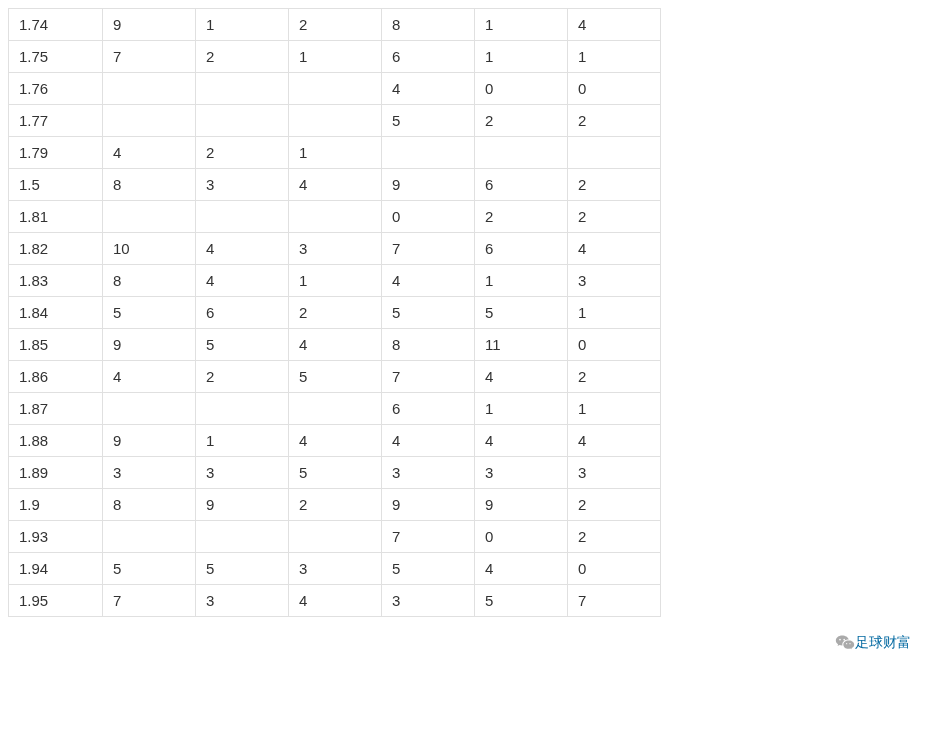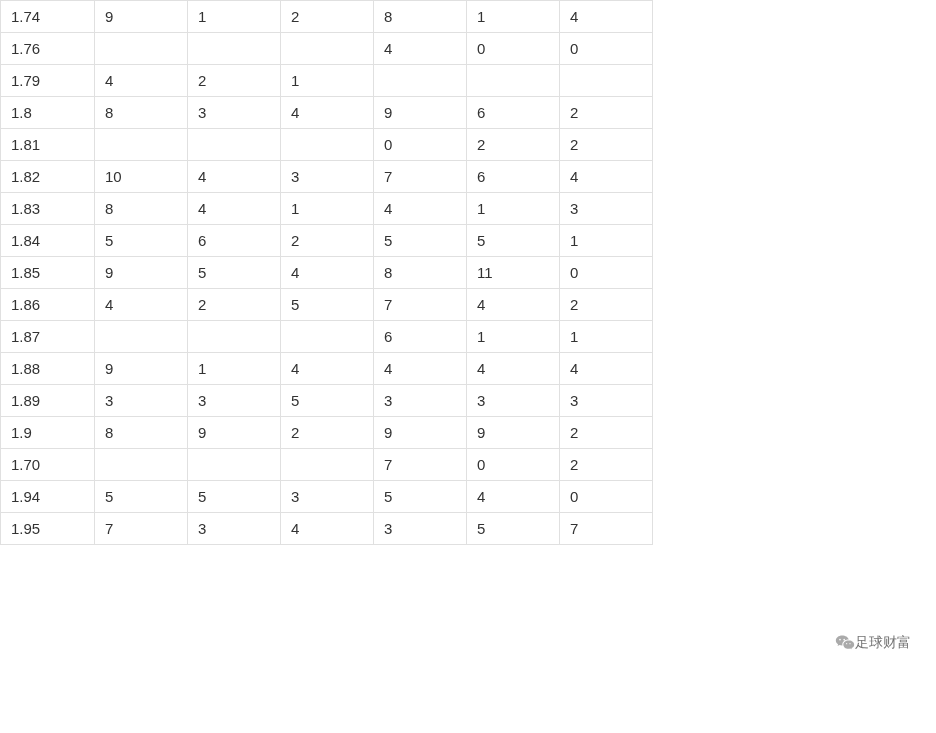--- a/index.html
+++ b/index.html
@@ -8,21 +8,21 @@
       padding: 0;
     }
     body {
       font-family: -apple-system, BlinkMacSystemFont, "Segoe UI", "Microsoft YaHei", sans-serif;
       background: #ffffff;
       width: 936px;
       height: 733px;
       position: relative;
     }
     .table-container {
-      padding: 0;
+      padding: 8px;
     }
     table {
       border-collapse: collapse;
       width: 652px;
       table-layout: fixed;
     }
     td {
       border: 1px solid #e0e0e0;
       padding: 6px 10px;
       font-size: 15px;
@@ -36,21 +36,21 @@
     }
     td:not(:first-child) {
       width: 93px;
     }
     .watermark {
       position: absolute;
       bottom: 80px;
       right: 25px;
       display: flex;
       align-items: center;
-      color: #737373;
+      color: #0369a1;
       font-size: 14px;
     }
     .watermark-icon {
       width: 20px;
       height: 20px;
       display: flex;
       align-items: center;
       justify-content: center;
     }
     .watermark-icon svg {
@@ -68,39 +68,57 @@
         <tr>
           <td>1.74</td>
           <td>9</td>
           <td>1</td>
           <td>2</td>
           <td>8</td>
           <td>1</td>
           <td>4</td>
         </tr>
         <tr>
+          <td>1.75</td>
+          <td>7</td>
+          <td>2</td>
+          <td>1</td>
+          <td>6</td>
+          <td>1</td>
+          <td>1</td>
+        </tr>
+        <tr>
           <td>1.76</td>
           <td></td>
           <td></td>
           <td></td>
           <td>4</td>
           <td>0</td>
           <td>0</td>
         </tr>
         <tr>
+          <td>1.77</td>
+          <td></td>
+          <td></td>
+          <td></td>
+          <td>5</td>
+          <td>2</td>
+          <td>2</td>
+        </tr>
+        <tr>
           <td>1.79</td>
           <td>4</td>
           <td>2</td>
           <td>1</td>
           <td></td>
           <td></td>
           <td></td>
         </tr>
         <tr>
-          <td>1.8</td>
+          <td>1.5</td>
           <td>8</td>
           <td>3</td>
           <td>4</td>
           <td>9</td>
           <td>6</td>
           <td>2</td>
         </tr>
         <tr>
           <td>1.81</td>
           <td></td>
@@ -185,21 +203,21 @@
         <tr>
           <td>1.9</td>
           <td>8</td>
           <td>9</td>
           <td>2</td>
           <td>9</td>
           <td>9</td>
           <td>2</td>
         </tr>
         <tr>
-          <td>1.70</td>
+          <td>1.93</td>
           <td></td>
           <td></td>
           <td></td>
           <td>7</td>
           <td>0</td>
           <td>2</td>
         </tr>
         <tr>
           <td>1.94</td>
           <td>5</td>

